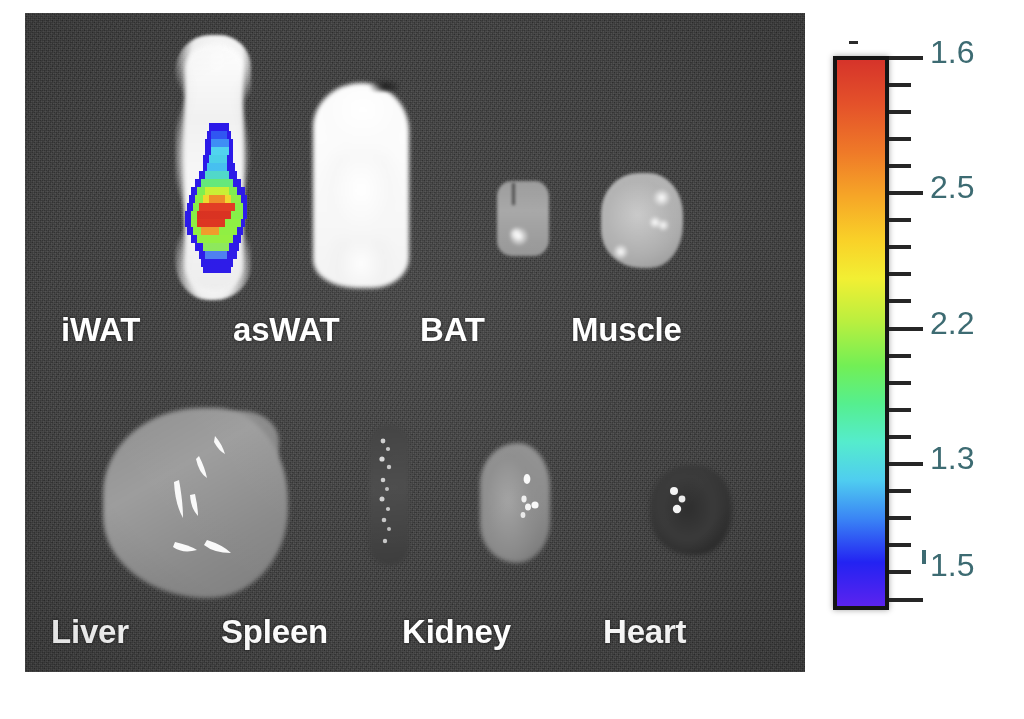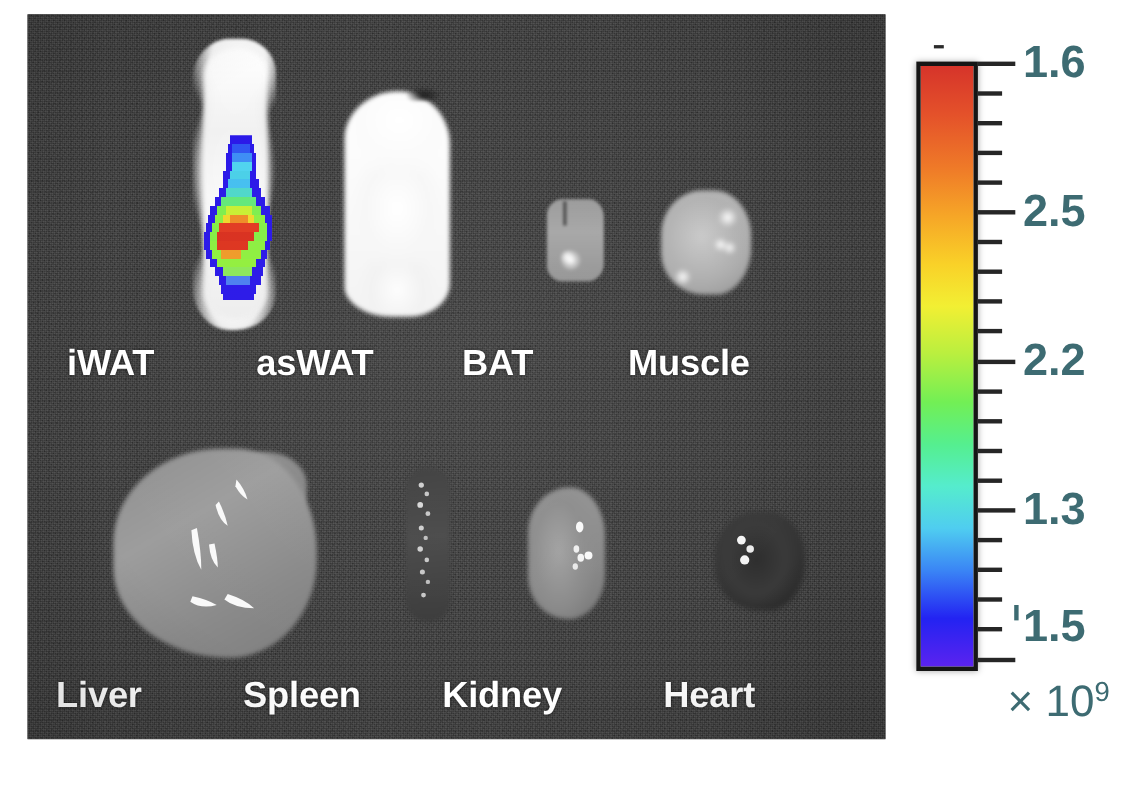--- a/index.html
+++ b/index.html
@@ -184,21 +184,21 @@
       #3a85f5 84%,
       #2323f2 92%,
       #5b23ef 100%);
     box-shadow:0 0 6px rgba(0,0,0,.35);
   }
   .ctick{position:absolute;background:#262626;height:4px;}
   .ctick.major{left:63px;width:34px;}
   .ctick.minor{left:63px;width:22px;}
   .clabel{
     position:absolute;left:104px;color:#3d6b72;
-    font-size:41px;font-weight:700;line-height:1;white-space:nowrap;
+    font-size:32px;font-weight:400;line-height:1;white-space:nowrap;
   }
   #cbar-dot{position:absolute;left:96px;top:550px;width:4px;height:14px;background:#3d6b72;}
   #cbar-exp{
     position:absolute;left:90px;top:617px;color:#3d6b72;
     font-size:40px;font-weight:400;white-space:nowrap;line-height:1;
   }
   #cbar-exp sup{font-size:25px;vertical-align:super;}
 </style>
 </head>
 <body>
@@ -358,14 +358,13 @@
   <div class="ctick major" style="top:598px;"></div>
 
   <div class="clabel" style="top:36px;">1.6</div>
   <div class="clabel" style="top:171px;">2.5</div>
   <div class="clabel" style="top:307px;">2.2</div>
   <div class="clabel" style="top:442px;">1.3</div>
   <div class="clabel" style="top:549px;">1.5</div>
 
   <div id="cbar-dot"></div>
 
-  <div id="cbar-exp"><span>× 10</span><sup>9</sup></div>
 </div>
 
 </body></html>

